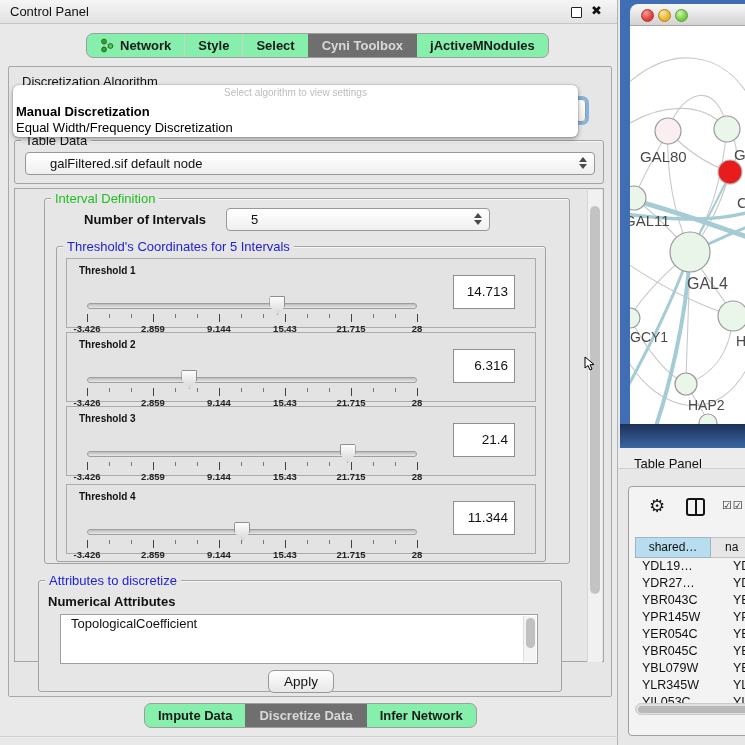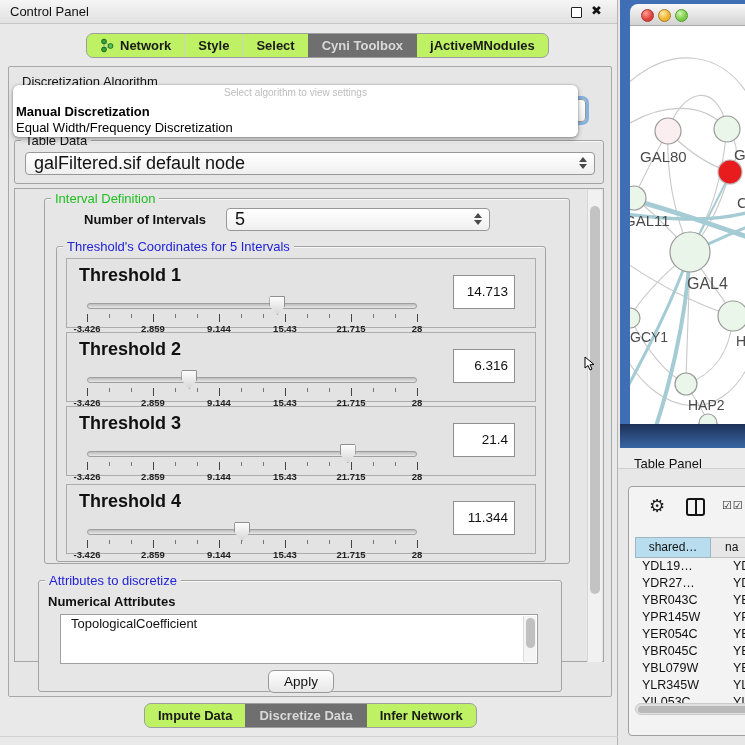--- a/index.html
+++ b/index.html
@@ -14,59 +14,59 @@
 
   
   .cp { position:absolute; left:0; top:0; width:618px; height:745px; background:#e9e9e9; border-right:1px solid #b3b3b3; }
   .cp-titlebar { position:absolute; left:0; top:0; width:100%; height:24px;
     background:linear-gradient(#f5f5f5,#e2e2e2); border-bottom:1px solid #c6c6c6; }
   .cp-title { position:absolute; left:10px; top:4px; font-size:13px; color:#111; }
   .float-ico { position:absolute; left:571px; top:7px; width:11px; height:11px; border:1.5px solid #222; border-radius:1px; background:#fff; }
   .close-ico { position:absolute; left:591px; top:3px; font-family:"DejaVu Sans",sans-serif; font-weight:bold; font-size:13px; color:#111; cursor:default; }
 
   
-  .seg { position:absolute; display:flex; height:25px; background:#bef264; border:1px solid #9e9e9e; border-radius:7px; overflow:hidden; align-items:stretch; }
+  .seg { position:absolute; display:flex; height:25px; background:#86efac; border:1px solid #9e9e9e; border-radius:7px; overflow:hidden; align-items:stretch; }
   .seg .it { display:flex; align-items:center; padding:0 13px; font-size:13px; font-weight:bold; color:#1a1a1a; border-left:1px solid #cfcfcf; white-space:nowrap; }
   .seg .it:first-child { border-left:none; }
   .seg .it.sel { background:#6f6f6f; color:#d9d9d9; border-left-color:#6f6f6f; }
   .seg .it.sel + .it { border-left-color:#6f6f6f; }
   .net-ico { margin-right:6px; }
 
   
   .fieldset { position:absolute; border:1px solid #a3a3a3; border-radius:3px; box-shadow:inset 0 1px 0 rgba(255,255,255,.7); }
   .legend { position:absolute; top:-8px; left:6px; padding:0 4px; background:#e6e6e6; font-size:13px; white-space:nowrap; }
   .legend.green { color:#1fbf1f; }
   .legend.blue  { color:#2121d6; }
   .legend.black { color:#111; }
 
   
   .content-box { position:absolute; left:8px; top:66px; width:604px; height:631px; background:#e6e6e6; border:1px solid #a8a8a8; border-radius:2px; }
 
   
-  .combo { position:absolute; background:linear-gradient(#ffffff,#efefef); border:1px solid #989898; border-radius:4px; height:23px; line-height:21px; padding-left:8px; font-size:18px; color:#111; overflow:hidden; white-space:nowrap; }
+  .combo { position:absolute; background:linear-gradient(#ffffff,#efefef); border:1px solid #989898; border-radius:4px; height:23px; line-height:21px; padding-left:24px; font-size:13px; color:#111; overflow:hidden; white-space:nowrap; }
   .combo .spin { position:absolute; right:6px; top:4px; width:9px; }
   .combo .spin .up   { width:0;height:0;border-left:4.5px solid transparent;border-right:4.5px solid transparent;border-bottom:5px solid #4a4a4a; margin-bottom:2px;}
   .combo .spin .down { width:0;height:0;border-left:4.5px solid transparent;border-right:4.5px solid transparent;border-top:5px solid #4a4a4a; }
   .combo.focus { box-shadow:0 0 0 3px rgba(98,160,220,.75); }
 
   
   .popup { position:absolute; left:13px; top:85px; width:565px; height:52px; background:#fff; border-radius:6px;
     box-shadow:0 2px 5px rgba(0,0,0,.35), 0 0 0 1px rgba(0,0,0,.08); z-index:40; padding-top:2px; }
   .popup .ph { text-align:center; color:#bdbdbd; font-size:10px; height:17px; }
   .popup .opt { font-size:13px; padding-left:3px; height:16px; line-height:16px; color:#000; }
   .popup .opt.b { font-weight:bold; }
 
   
   .inner-panel { position:absolute; left:14px; top:188px; width:590px; height:474px; border:1px solid #a5a5a5; background:#e6e6e6; }
   .vscroll { position:absolute; right:1px; top:1px; width:15px; height:472px; background:#f1f1f1; border-left:1px solid #d6d6d6; }
   .vscroll .vthumb { position:absolute; left:2px; width:10px; border-radius:6px; background:#c3c3c3; }
 
   
   .tbox { position:absolute; left:66px; width:470px; height:70px; border:1px solid #ababab; background:#e3e3e3; }
-  .tbox .tlabel { position:absolute; left:12px; top:6px; font-weight:bold; font-size:18px; }
+  .tbox .tlabel { position:absolute; left:12px; top:6px; font-weight:bold; font-size:10px; }
   .slider { position:absolute; left:20px; top:36px; width:330px; height:34px; }
   .track { position:absolute; left:0; right:0; top:8px; height:6px; border:1px solid #9e9e9e; border-radius:4px;
     background:linear-gradient(#bdbdbd,#e8e8e8); }
   .thumb { position:absolute; top:1px; width:16px; height:19px; background:linear-gradient(#fdfdfd,#d7d7d7);
     border:1px solid #8f8f8f; clip-path:polygon(6% 0,94% 0,100% 10%,100% 52%,50% 100%,0 52%,0 10%); z-index:3; }
   .ticks { position:absolute; left:0; right:0; top:19px; height:9px; }
   .tick { position:absolute; top:0; width:1px; height:4px; background:#777; }
   .tick.major { height:8px; background:#444; }
   .slabels { position:absolute; left:0; right:0; top:28px; height:10px; }
   .slabels span { position:absolute; transform:translateX(-50%); font-size:9.5px; font-weight:bold; color:#222; white-space:nowrap; }

